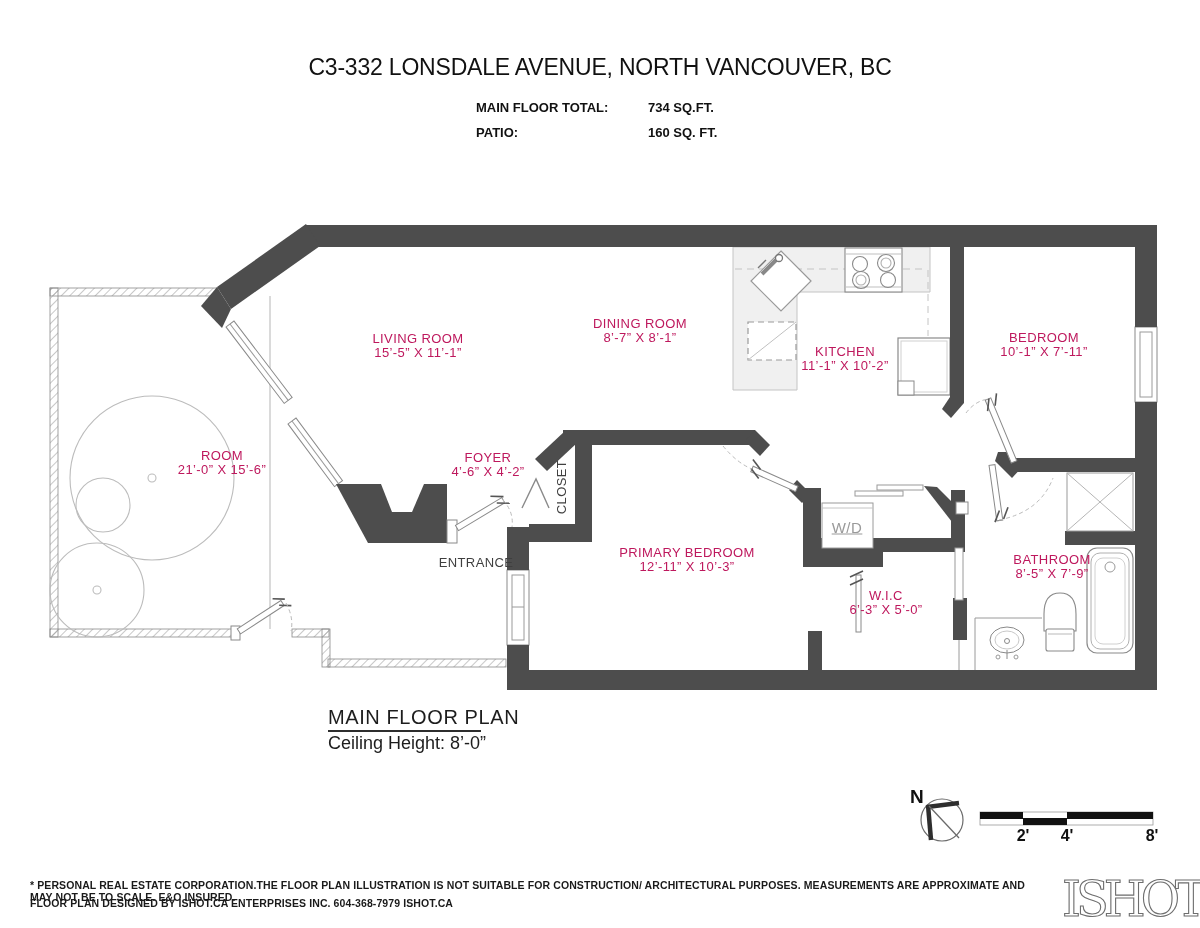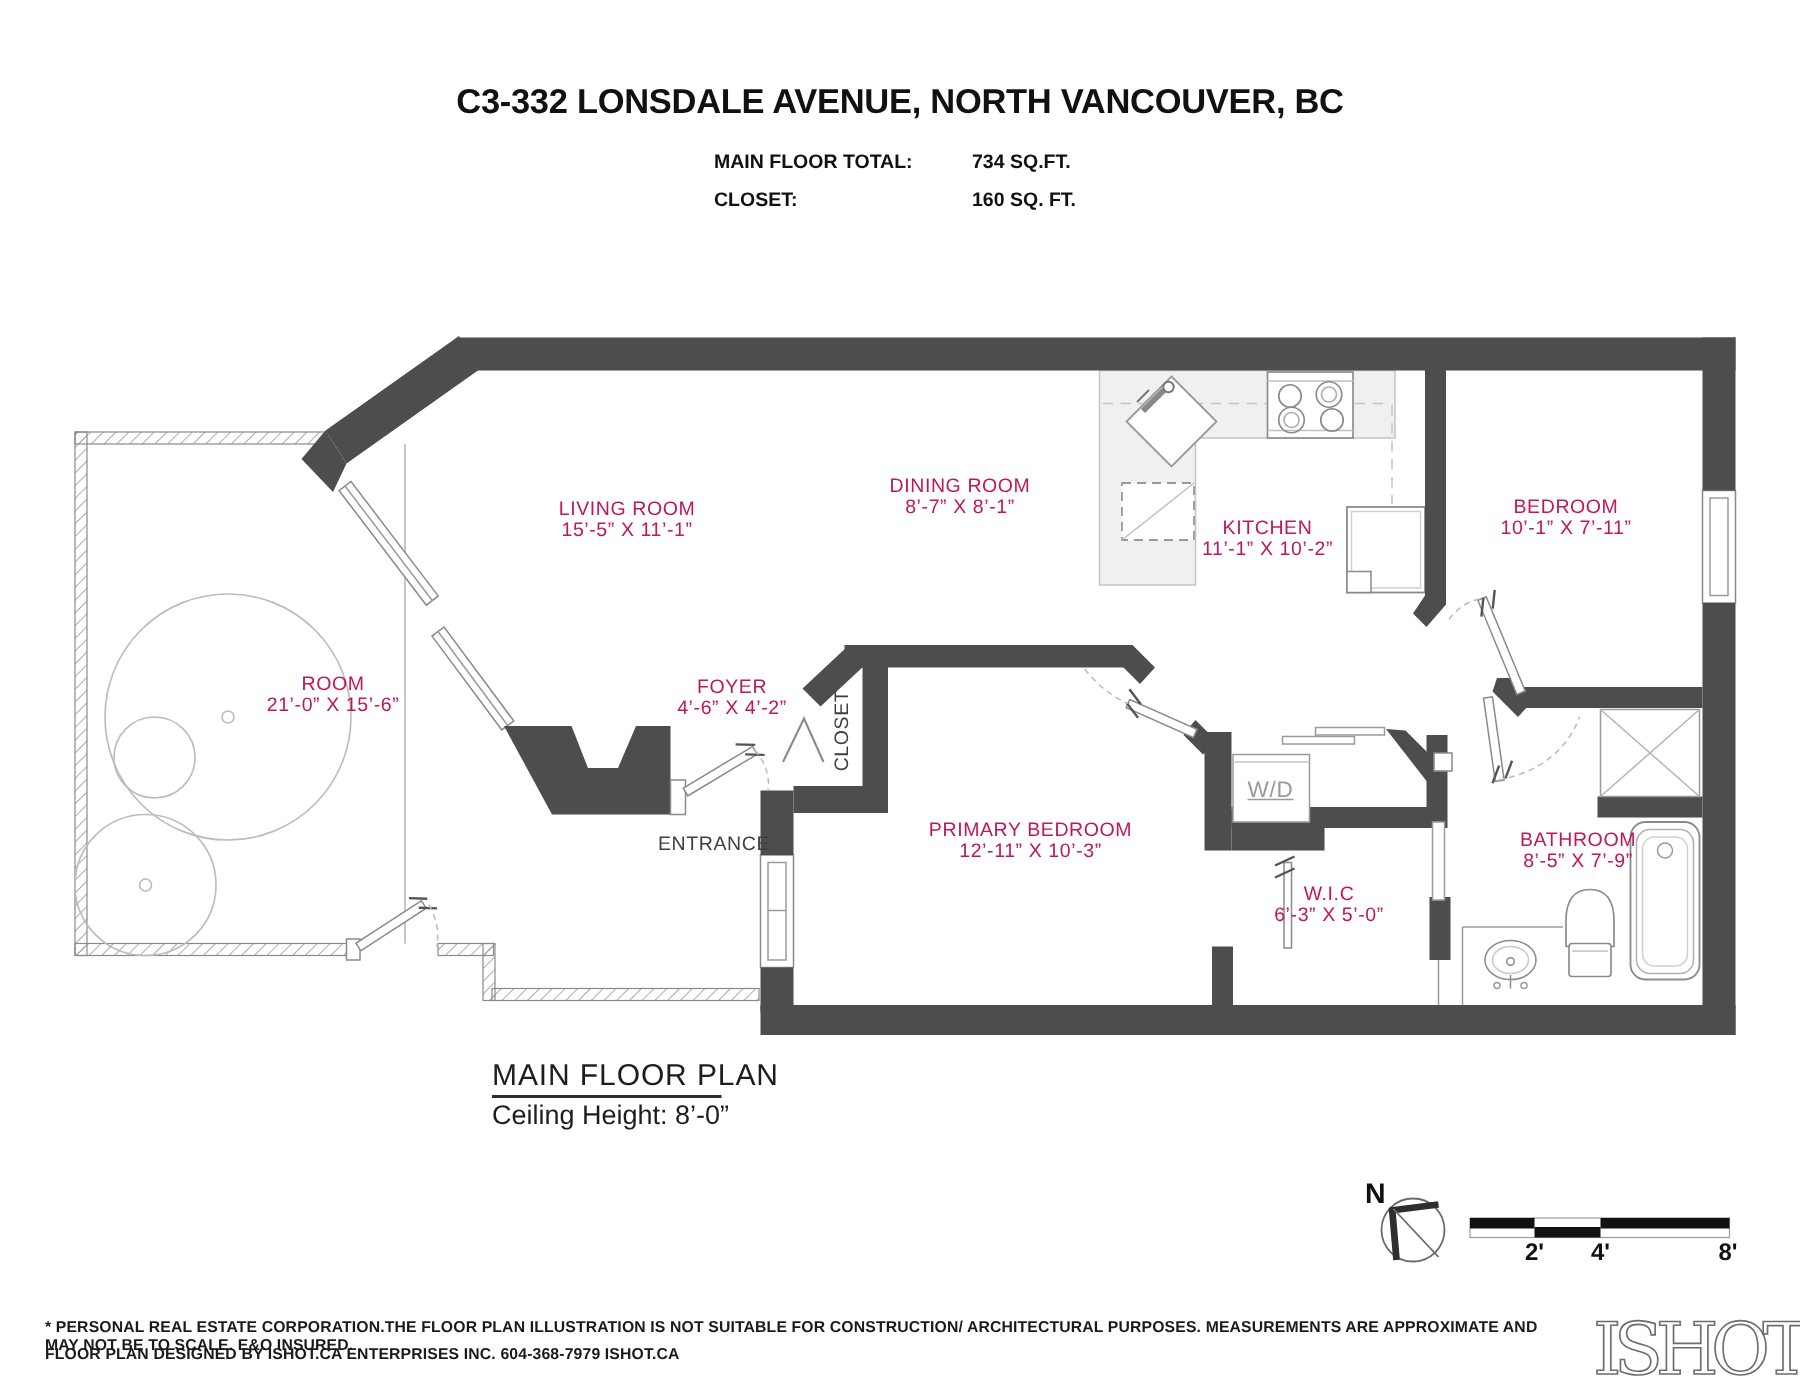--- a/index.html
+++ b/index.html
@@ -1,20 +1,20 @@
 <!DOCTYPE html>
 <html><head>
 <meta charset="utf-8">
 <style>
   html,body{margin:0;padding:0;background:#fff;}
   .stage{position:relative;width:1200px;height:928px;background:#ffffff;overflow:hidden;
          font-family:"Liberation Sans",sans-serif;}
   .stage svg{position:absolute;left:0;top:0;}
   .abs{position:absolute;}
-  .title{left:0;top:54px;width:1200px;text-align:center;font-size:23px;font-weight:700;
+  .title{left:0;top:54px;width:1200px;text-align:center;font-size:23px;font-weight:400;
          letter-spacing:-0.2px;color:#111;}
   .arearow{left:476px;width:420px;font-size:13px;font-weight:700;color:#111;}
   .arearow .lbl{display:inline-block;width:172px;}
   .room-label{transform:translate(-50%,-50%);text-align:center;font-size:13px;line-height:14px;
               letter-spacing:.4px;color:#be185d;white-space:nowrap;}
   .room-label .nm{display:block;}
   .room-label .dims{display:block;font-size:13px;}
   .single-label{transform:translate(-50%,-50%);font-size:13px;letter-spacing:.4px;color:#3f3f3f;white-space:nowrap;}
   .closet-label{transform:translate(-50%,-50%) rotate(-90deg);}
   .wd-label{transform:translate(-50%,-50%);font-size:15px;letter-spacing:.5px;color:#9a9a9a;white-space:nowrap;text-decoration:underline;}
@@ -249,21 +249,21 @@
 
     <text x="1132" y="916" text-anchor="middle" font-family="DejaVu Serif, serif" font-size="48" fill="none" stroke="#6e6e6e" stroke-width="1.1" style="letter-spacing:-5px">ISHOT</text>
   </svg>
 
   <div class="abs title">C3-332 LONSDALE AVENUE, NORTH VANCOUVER, BC</div>
 
   <div class="abs arearow" style="top:100px">
     <span class="lbl">MAIN FLOOR TOTAL:</span><span>734 SQ.FT.</span>
   </div>
   <div class="abs arearow" style="top:125px">
-    <span class="lbl">CLOSET:</span><span>160 SQ. FT.</span>
+    <span class="lbl">PATIO:</span><span>160 SQ. FT.</span>
   </div>
 
   <div class="abs room-label" style="left:418px;top:346px">
     <span class="nm">LIVING ROOM</span>
       <span class="dims">15’-5” X 11’-1”</span>
   </div>
   <div class="abs room-label" style="left:640px;top:331px">
     <span class="nm">DINING ROOM</span>
       <span class="dims">8’-7” X 8’-1”</span>
   </div>

